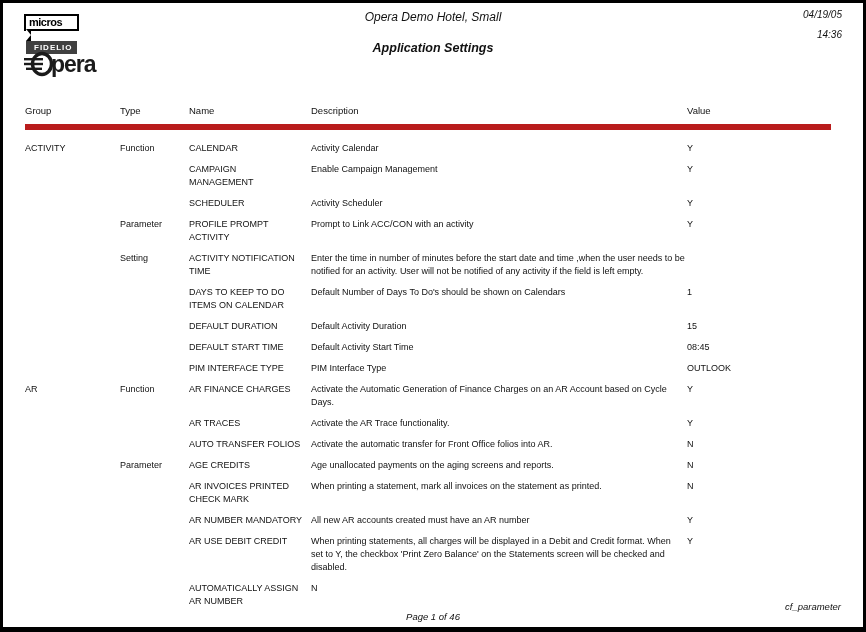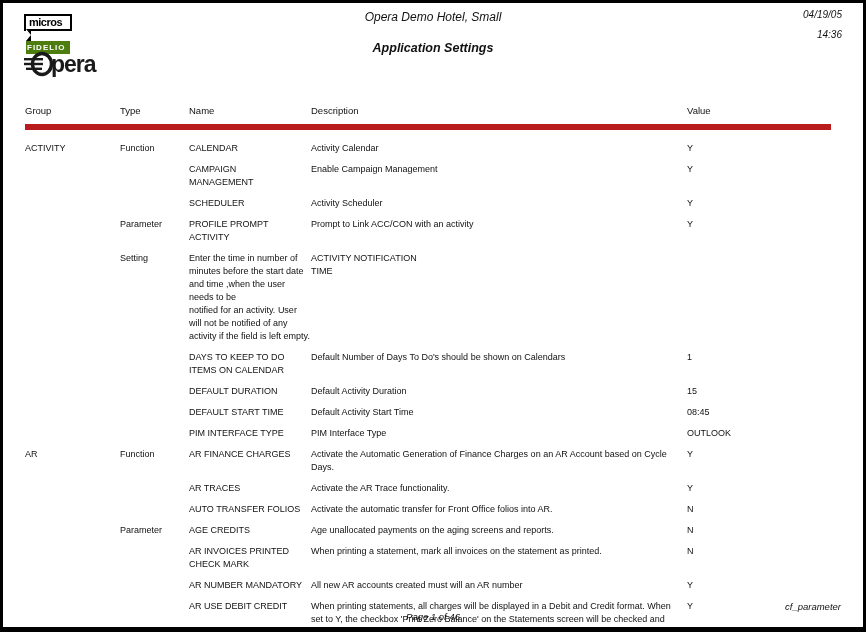--- a/index.html
+++ b/index.html
@@ -7,21 +7,21 @@
     position:relative; width:866px; height:632px; box-sizing:border-box;
     background:#fff; border:3px solid #000; border-bottom-width:5px;
     font-family:"Liberation Sans", sans-serif; color:#111; overflow:hidden;
   }
   
   .header { position:relative; height:98px; }
   .logo-block { position:absolute; left:21px; top:9px; }
   .mf-badge { display:inline-flex; align-items:stretch; border:2px solid #000; height:13px; line-height:13px; background:#fff;flex-direction:column; }
   .mf-micros { font-weight:bold; font-size:11px; letter-spacing:-0.5px; padding:0 1px 0 3px; background:#fff; color:#000; }
   .mf-arrow { width:0; height:0; border-top:6.5px solid #000; border-bottom:6.5px solid #000; border-left:5px solid #fff; }
-  .mf-fidelio { background:#4d7c0f; color:#fff; font-weight:bold; font-size:8px; letter-spacing:1px; padding:0 4px 0 1px; display:flex; align-items:center; }
+  .mf-fidelio { background:#404040; color:#fff; font-weight:bold; font-size:8px; letter-spacing:1px; padding:0 4px 0 8px; display:flex; align-items:center; }
   .opera-logo { margin-top:19px; display:flex; align-items:center; }
   .opera-text { font-weight:bold; font-size:23px; letter-spacing:-1px; color:#1a1a1a; margin-left:-3px; line-height:26px; }
   .title-center { position:absolute; left:0; right:0; text-align:center; }
   .title-hotel { top:7px; font-style:italic; font-size:12px; }
   .title-report { top:38px; font-style:italic; font-weight:bold; font-size:12.5px; }
   .datetime { position:absolute; right:21px; top:6px; text-align:right; font-style:italic; font-size:10px; }
   .datetime .time { margin-top:9px; }
   
   .settings-table { margin-left:22px; width:806px; font-size:9px; line-height:13px; }
   .grid-row { display:grid; grid-template-columns:95px 69px 122px 376px 1fr; }
@@ -110,24 +110,24 @@
         <div class="cell">Parameter</div>
         <div class="cell">PROFILE PROMPT
 ACTIVITY</div>
         <div class="cell desc">Prompt to Link ACC/CON with an activity</div>
         <div class="cell">Y</div>
       </div>
 
       <div class="grid-row row">
         <div class="cell"></div>
         <div class="cell">Setting</div>
+        <div class="cell">ACTIVITY NOTIFICATION
+TIME</div>
         <div class="cell desc">Enter the time in number of minutes before the start date and time ,when the user needs to be
 notified for an activity. User will not be notified of any activity if the field is left empty.</div>
-        <div class="cell">ACTIVITY NOTIFICATION
-TIME</div>
         <div class="cell"></div>
       </div>
 
       <div class="grid-row row">
         <div class="cell"></div>
         <div class="cell"></div>
         <div class="cell">DAYS TO KEEP TO DO
 ITEMS ON CALENDAR</div>
         <div class="cell desc">Default Number of Days To Do's should be shown on Calendars</div>
         <div class="cell">1</div>
@@ -196,21 +196,21 @@
         <div class="cell">AR INVOICES PRINTED
 CHECK MARK</div>
         <div class="cell desc">When printing a statement, mark all invoices on the statement as printed.</div>
         <div class="cell">N</div>
       </div>
 
       <div class="grid-row row">
         <div class="cell"></div>
         <div class="cell"></div>
         <div class="cell">AR NUMBER MANDATORY</div>
-        <div class="cell desc">All new AR accounts created must will an AR number</div>
+        <div class="cell desc">All new AR accounts created must have an AR number</div>
         <div class="cell">Y</div>
       </div>
 
       <div class="grid-row row">
         <div class="cell"></div>
         <div class="cell"></div>
         <div class="cell">AR USE DEBIT CREDIT</div>
         <div class="cell desc">When printing statements, all charges will be displayed in a Debit and Credit format.  When
 set to Y, the checkbox 'Print Zero Balance' on the Statements screen will be checked and
 disabled.</div>

